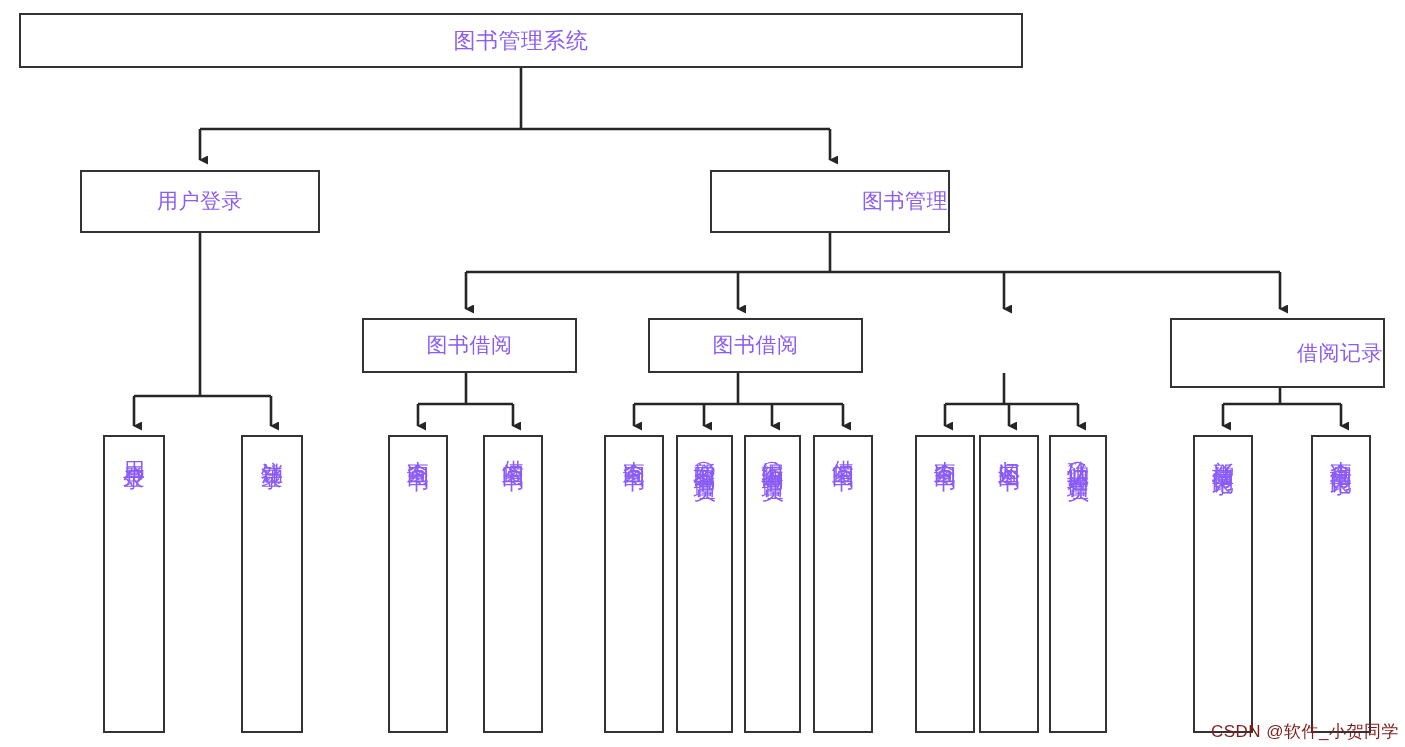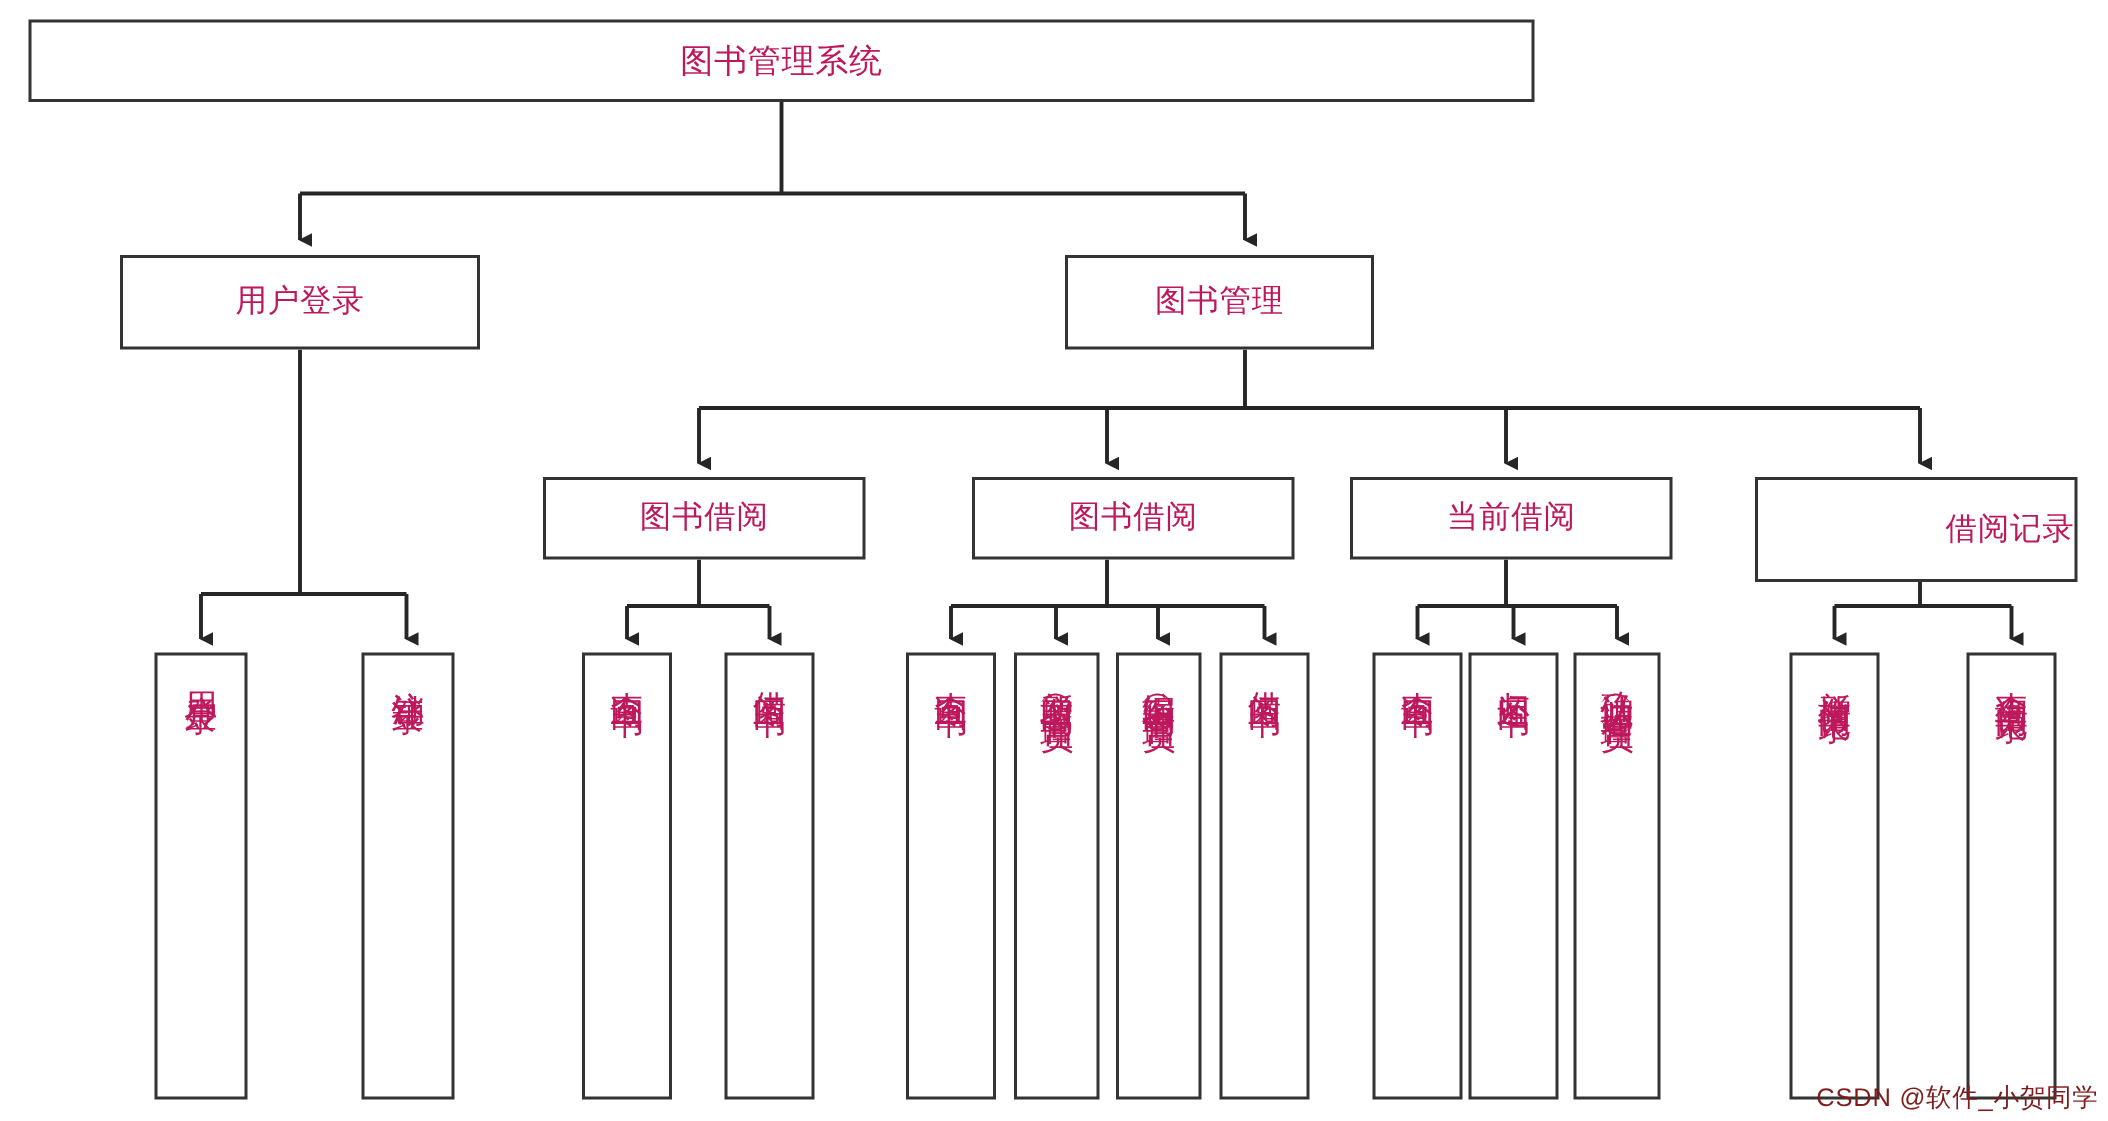--- a/index.html
+++ b/index.html
@@ -33,21 +33,21 @@
     border: 2px solid #333333;
     display: flex;
     align-items: center;
     justify-content: center;
     color: #3a3a3a;
   }
   .node .label {
     display: block;
     text-align: center;
     line-height: 1.15;
-    color: #be185d;
+    color: #8b5cf6;
     white-space: pre;
   }
   
   .node.horiz .label {
     font-size: 21px;
     letter-spacing: 0.5px;
   }
   .node.root .label {
     font-size: 22px;
   }
@@ -132,35 +132,32 @@
   </svg>
 
   <div class="node horiz root" style="left:19px; top:13px; width:1004px; height:55px;">
     <span class="label">图书管理系统</span>
   </div>
 
   <div class="node horiz" style="left:80px; top:170px; width:240px; height:63px;">
     <span class="label">用户登录</span>
   </div>
 
-  <div class="node horiz" style="left:710px; top:170px; width:206px; height:63px;">
+  <div class="node horiz" style="left:710px; top:170px; width:240px; height:63px;justify-content:flex-end;">
     <span class="label">图书管理</span>
   </div>
 
   <div class="node horiz" style="left:362px; top:318px; width:215px; height:55px;">
     <span class="label">图书借阅</span>
   </div>
 
   <div class="node horiz" style="left:632px; top:318px; width:215px; height:55px;margin-left:16px;">
     <span class="label">图书借阅</span>
   </div>
 
-  <div class="node horiz" style="left:900px; top:318px; width:215px; height:55px;">
-    <span class="label">当前借阅</span>
-  </div>
 
   <div class="node horiz" style="left:1170px; top:318px; width:215px; height:70px;justify-content:flex-end;">
     <span class="label">借阅记录</span>
   </div>
 
   <div class="node vert" style="left:103px; top:435px; width:62px; height:298px;">
     <span class="label">用户登录</span>
   </div>
 
   <div class="node vert" style="left:241px; top:435px; width:62px; height:298px;">

